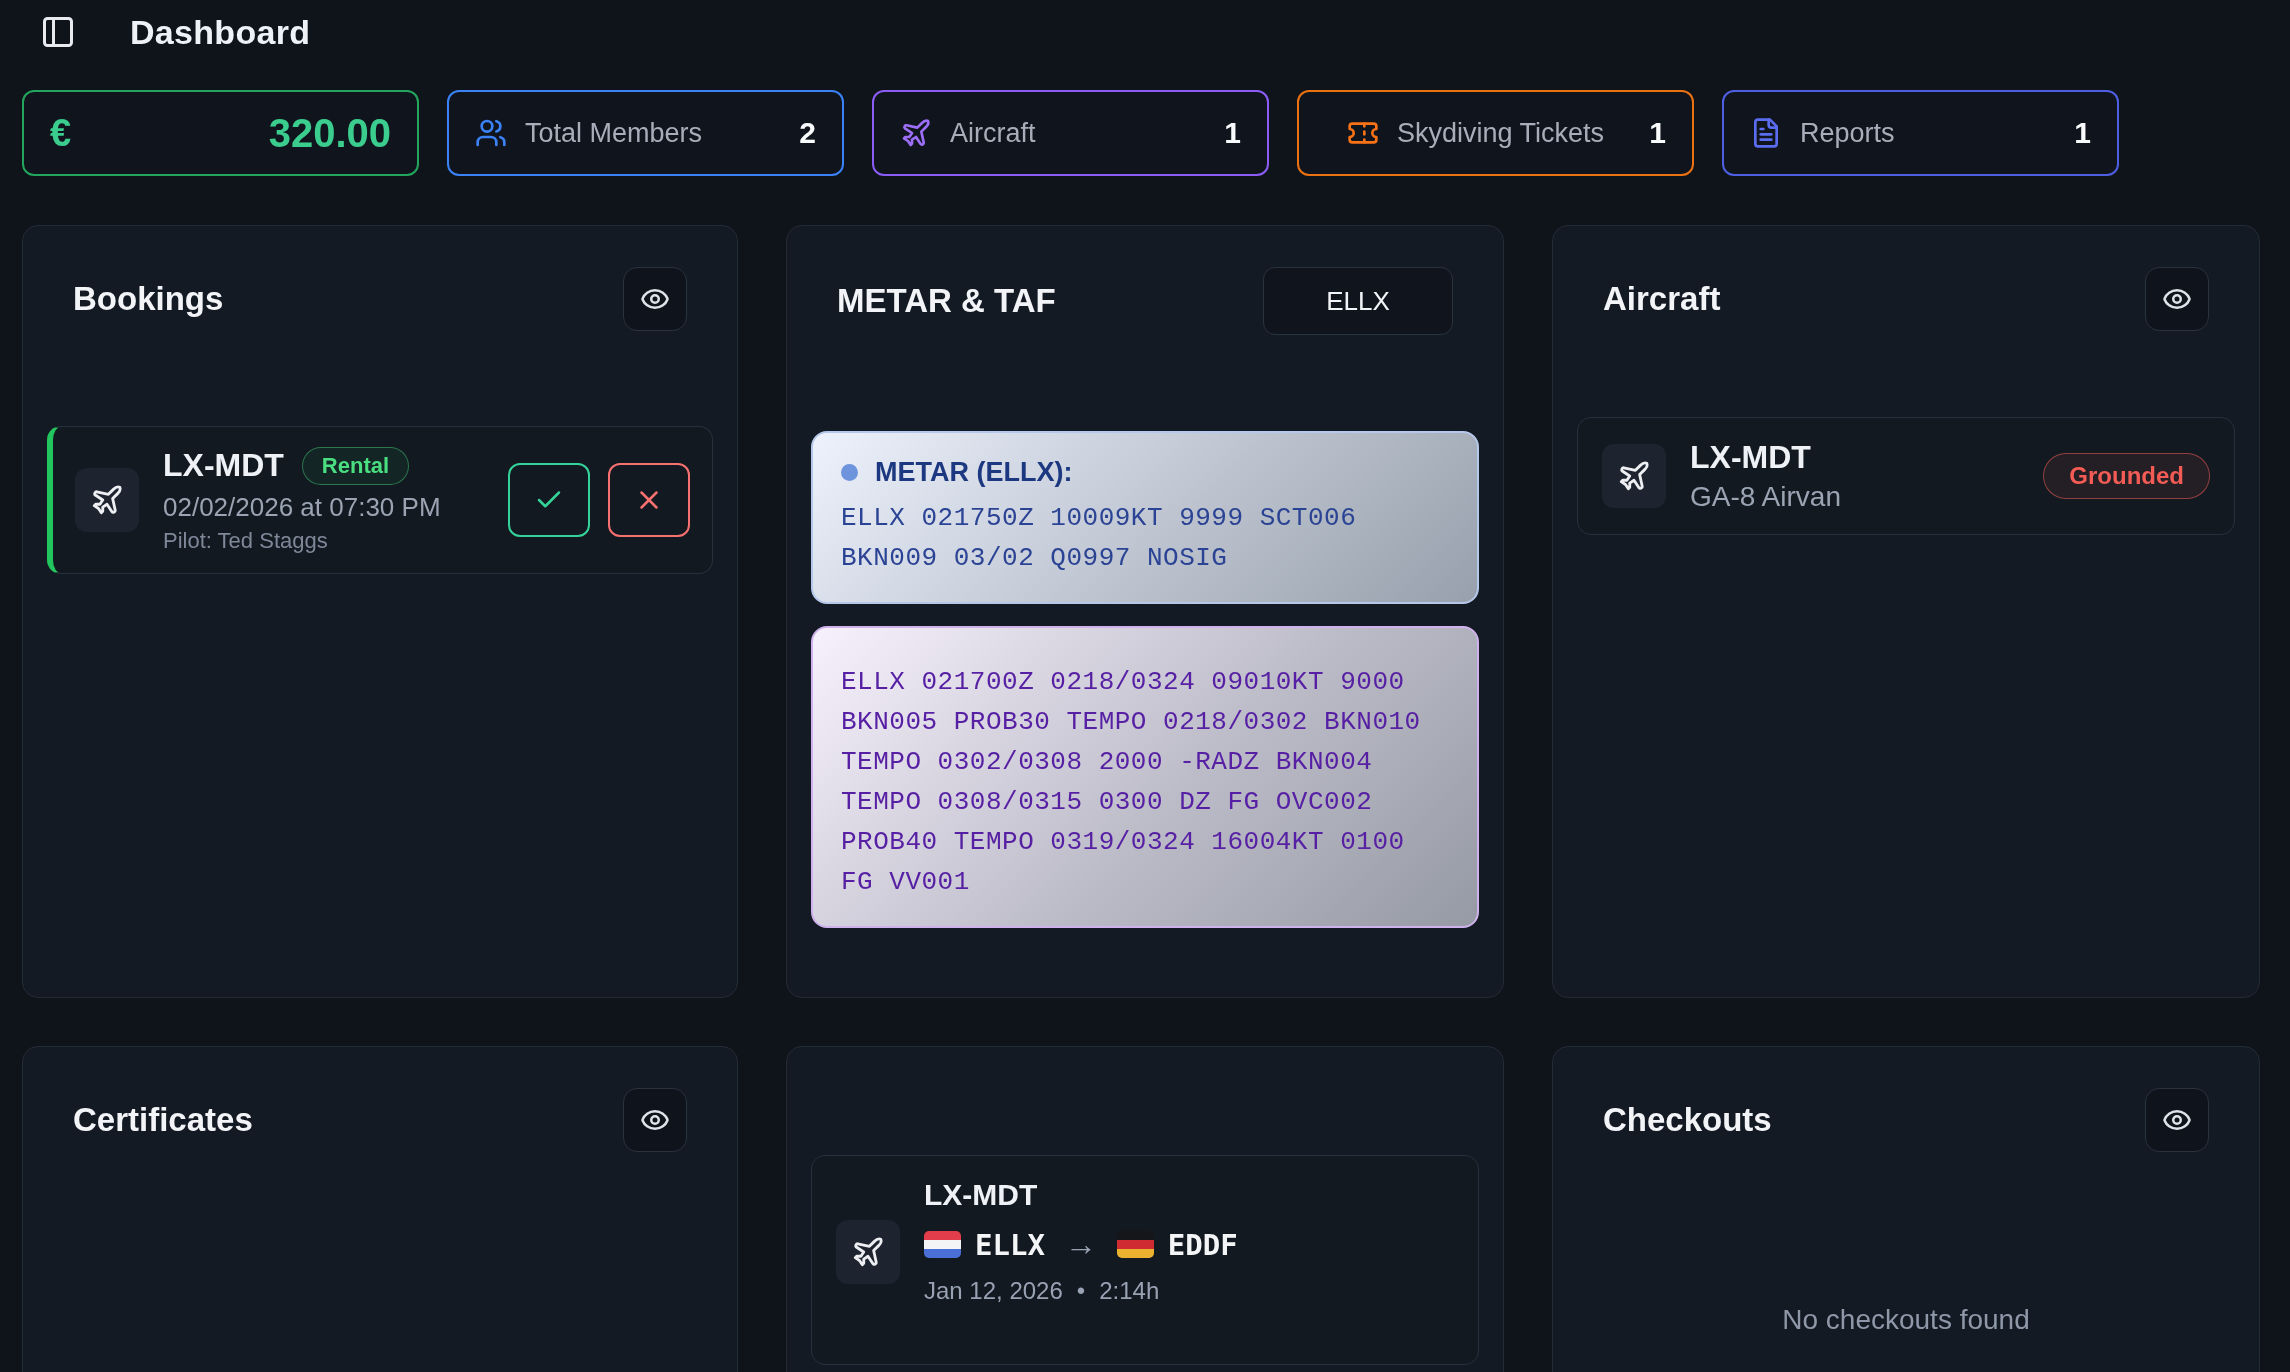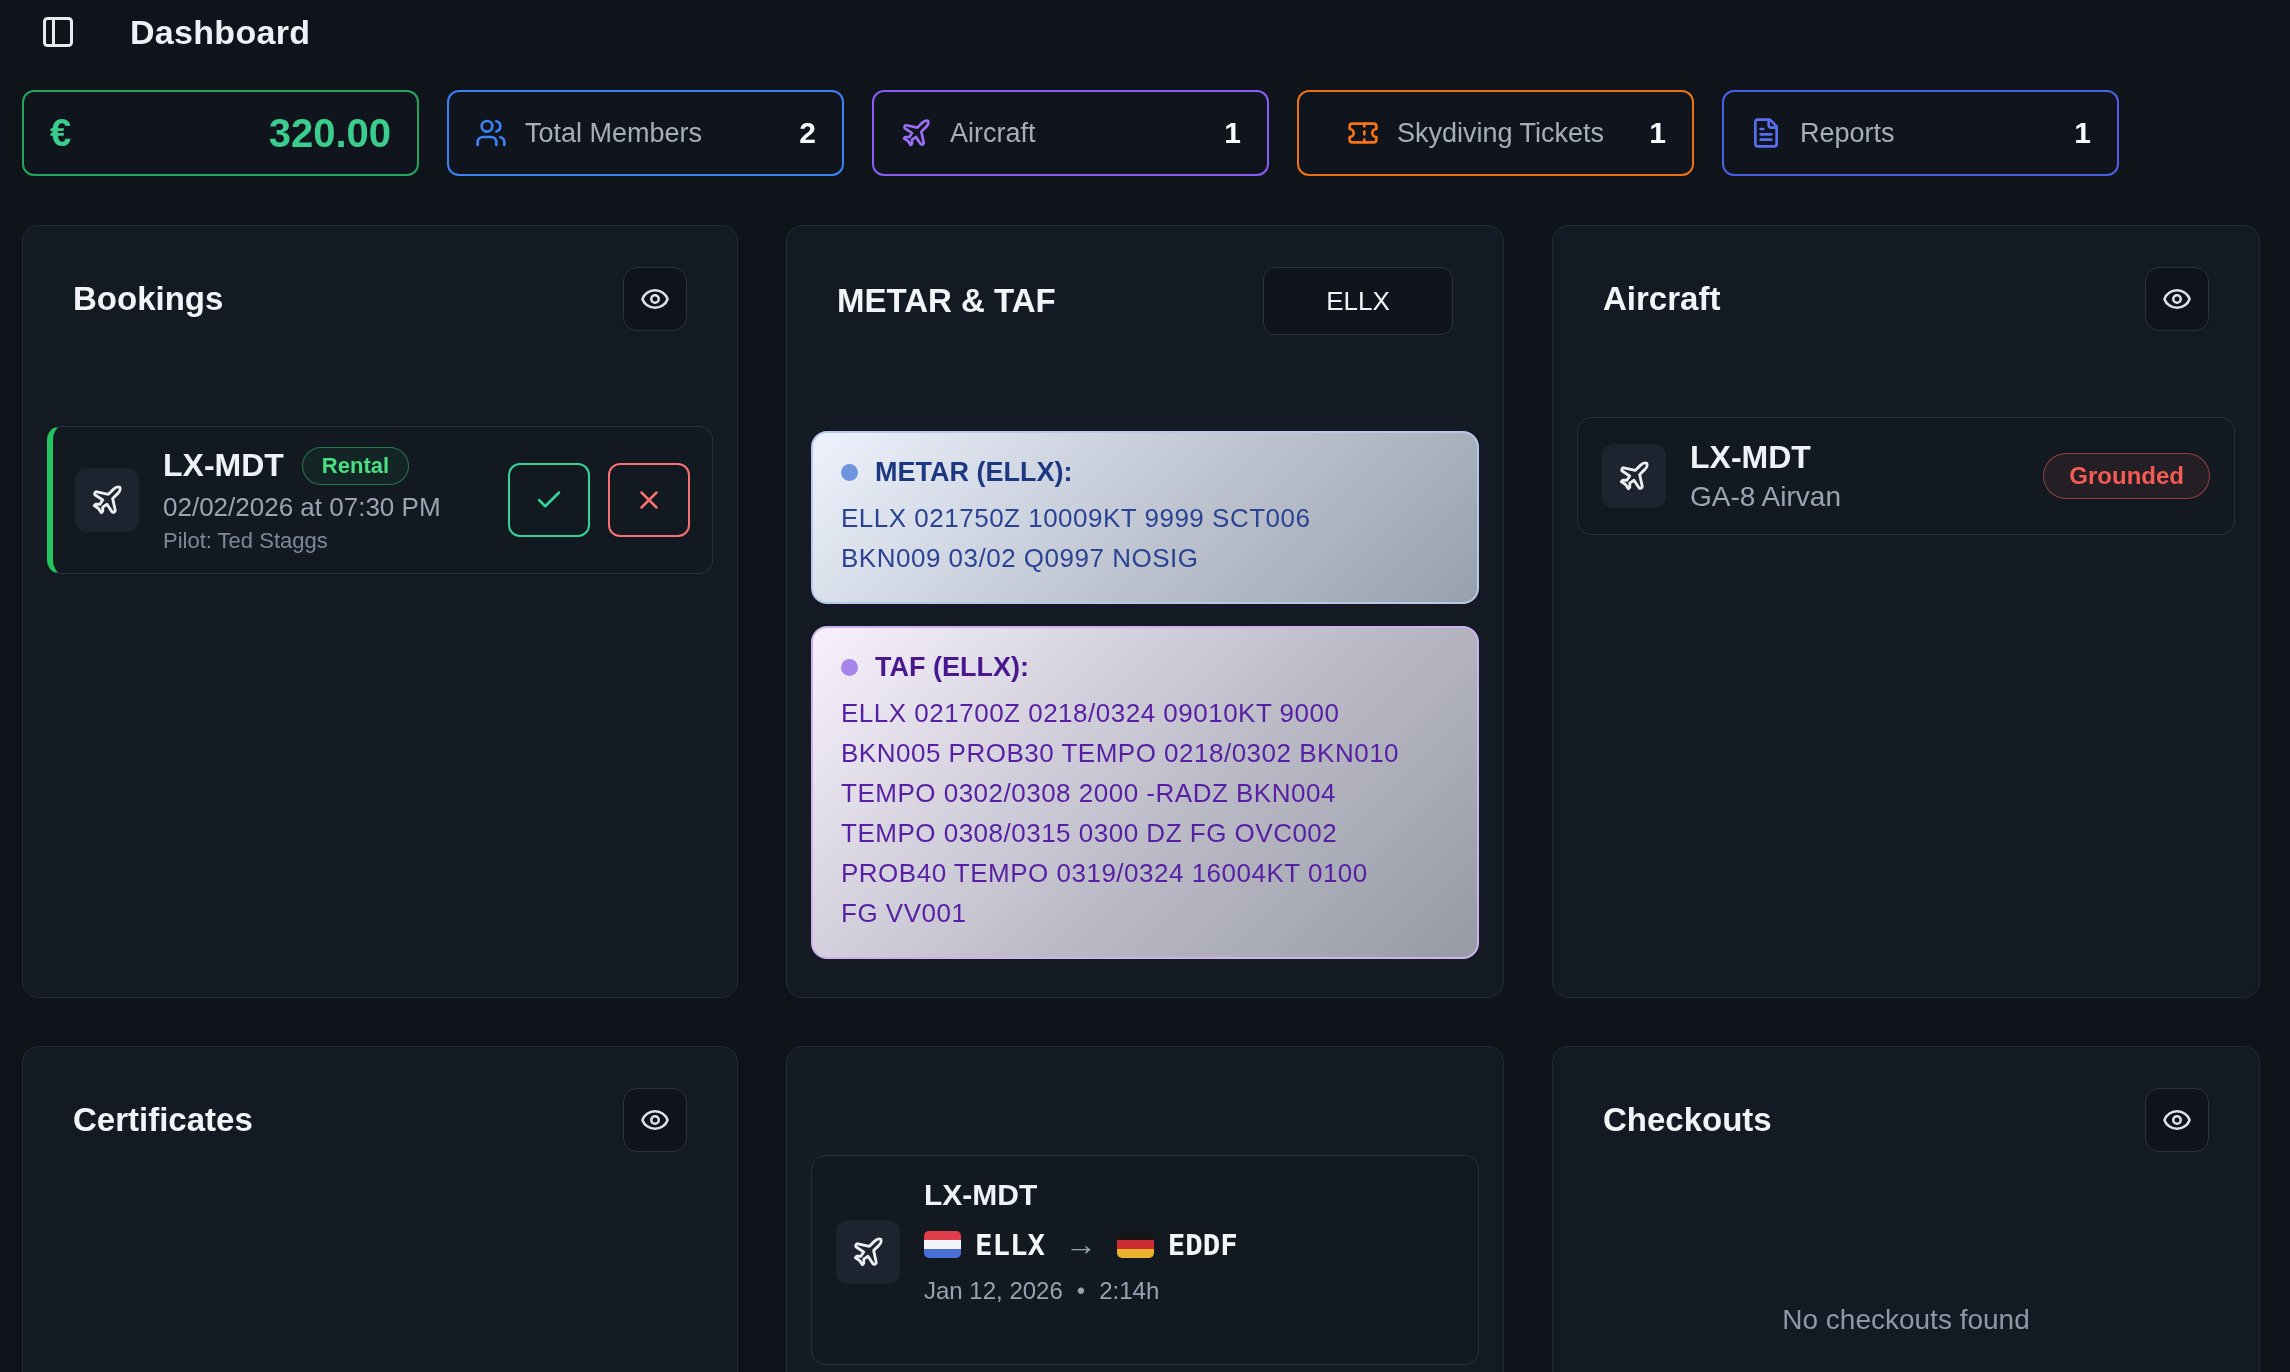--- a/index.html
+++ b/index.html
@@ -95,21 +95,21 @@
     background:linear-gradient(135deg,#f7f1fd 0%,#bcbcc8 55%,#969aa5 100%);
     border:2px solid #cfb2ec;
   }
   .wx-head { display:flex; align-items:center; gap:17px; font-size:27px; font-weight:700; }
   .wx-metar .wx-head { color:#1c3880; }
   .wx-taf   .wx-head { color:#49188f; }
   .wx-dot { width:17px; height:17px; border-radius:50%; flex:0 0 auto; }
   .wx-dot-metar { background:#6f94de; }
   .wx-dot-taf   { background:#a784ea; }
   .wx-text {
-    margin-top:10px; font-family:Liberation Sans, sans-serif;
+    margin-top:10px; font-family:Liberation Mono, monospace;
     font-size:26px; line-height:40px; white-space:pre-wrap; letter-spacing:.5px;
   }
   .wx-metar .wx-text { color:#2b4394; }
   .wx-taf   .wx-text { color:#571fa3; }
 
   
   .aircraft-item {
     margin-top:86px; height:118px; border:1.5px solid #27303c; border-radius:14px;
     background:#131921; display:flex; align-items:center; gap:24px; padding:20px 24px;
   }
@@ -271,24 +271,20 @@
     <div class="wx-block wx-metar">
       <div class="wx-head">
         <span class="wx-dot wx-dot-metar"></span>
         <span>METAR (ELLX):</span>
       </div>
       <div class="wx-text">ELLX 021750Z 10009KT 9999 SCT006
 BKN009 03/02 Q0997 NOSIG</div>
     </div>
 
     <div class="wx-block wx-taf">
-      <div class="wx-head">
-        <span class="wx-dot wx-dot-taf"></span>
-        <span>TAF (ELLX):</span>
-      </div>
       <div class="wx-text">ELLX 021700Z 0218/0324 09010KT 9000
 BKN005 PROB30 TEMPO 0218/0302 BKN010
 TEMPO 0302/0308 2000 -RADZ BKN004
 TEMPO 0308/0315 0300 DZ FG OVC002
 PROB40 TEMPO 0319/0324 16004KT 0100
 FG VV001</div>
     </div>
   </section>
 
   <section class="card">

